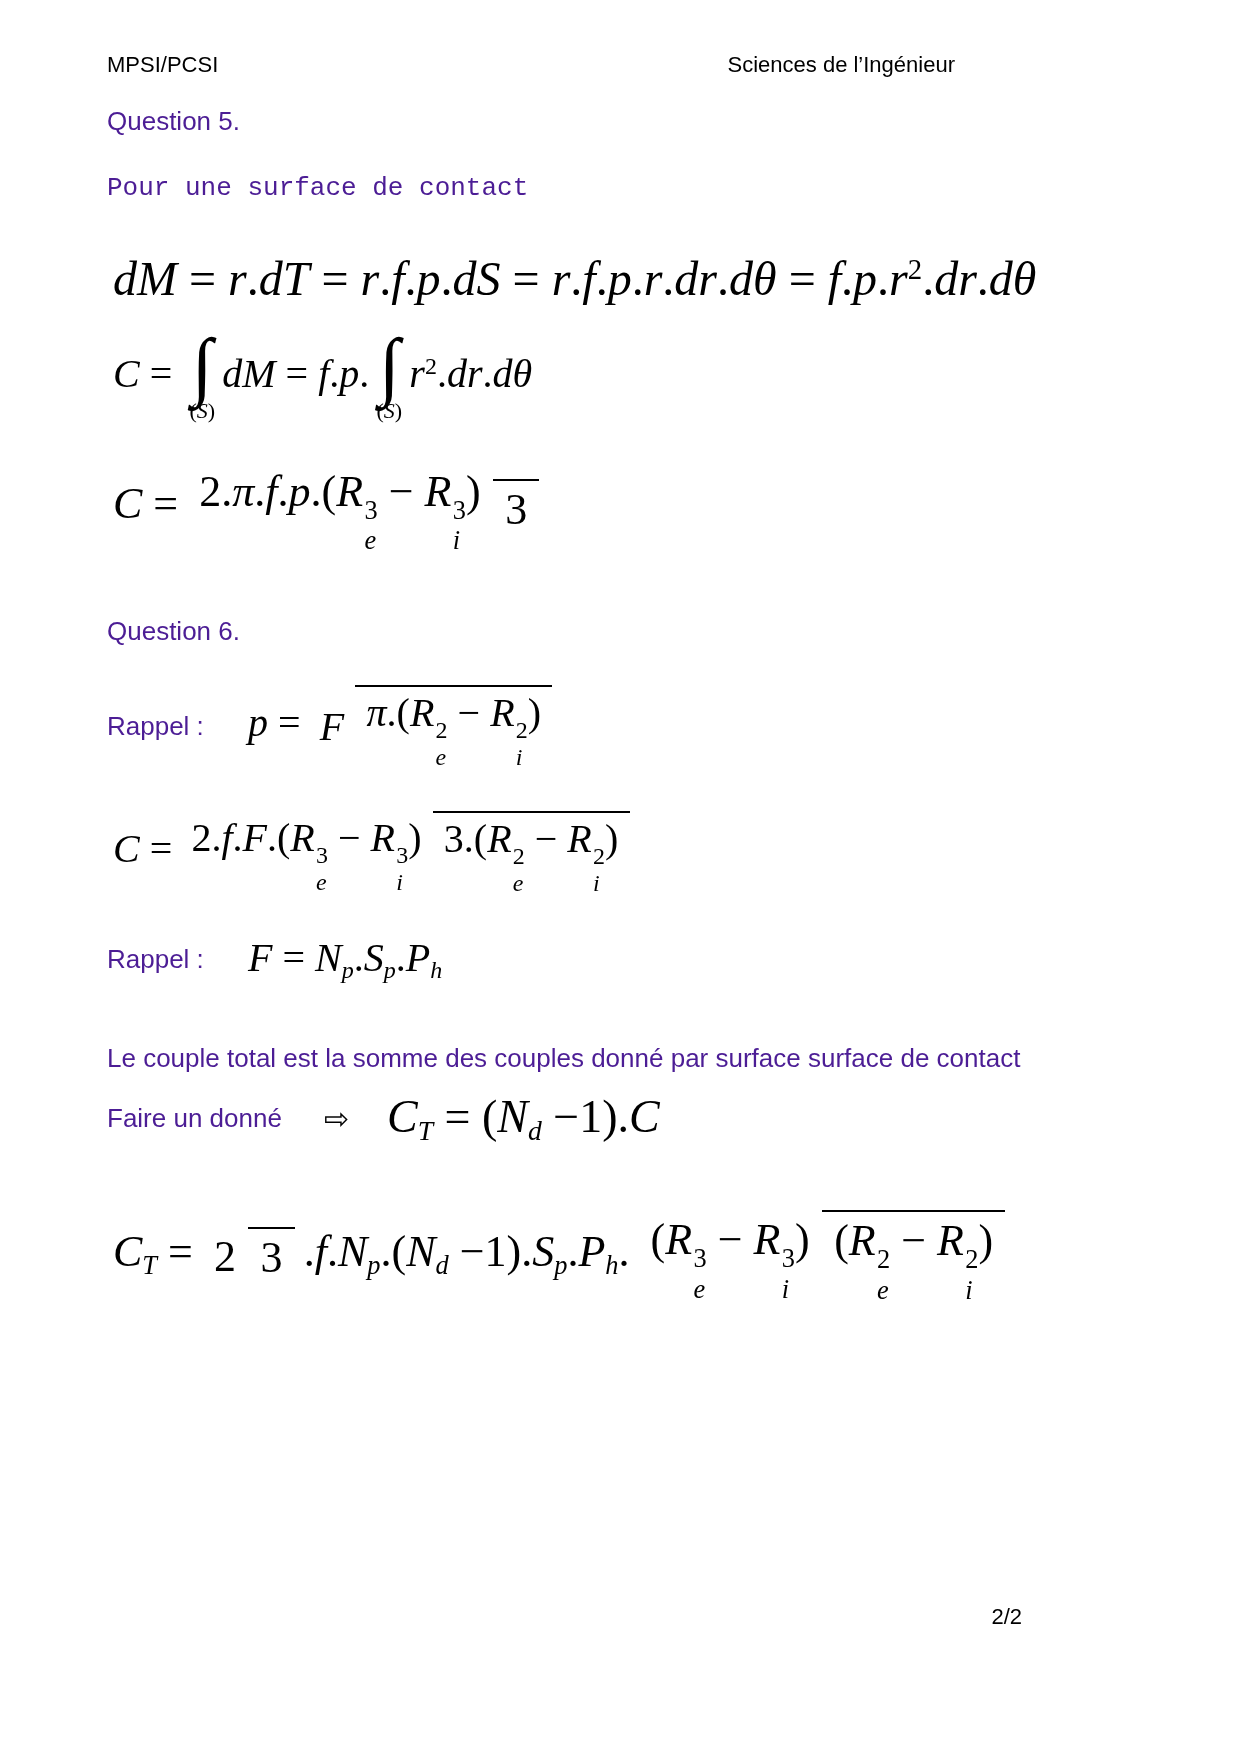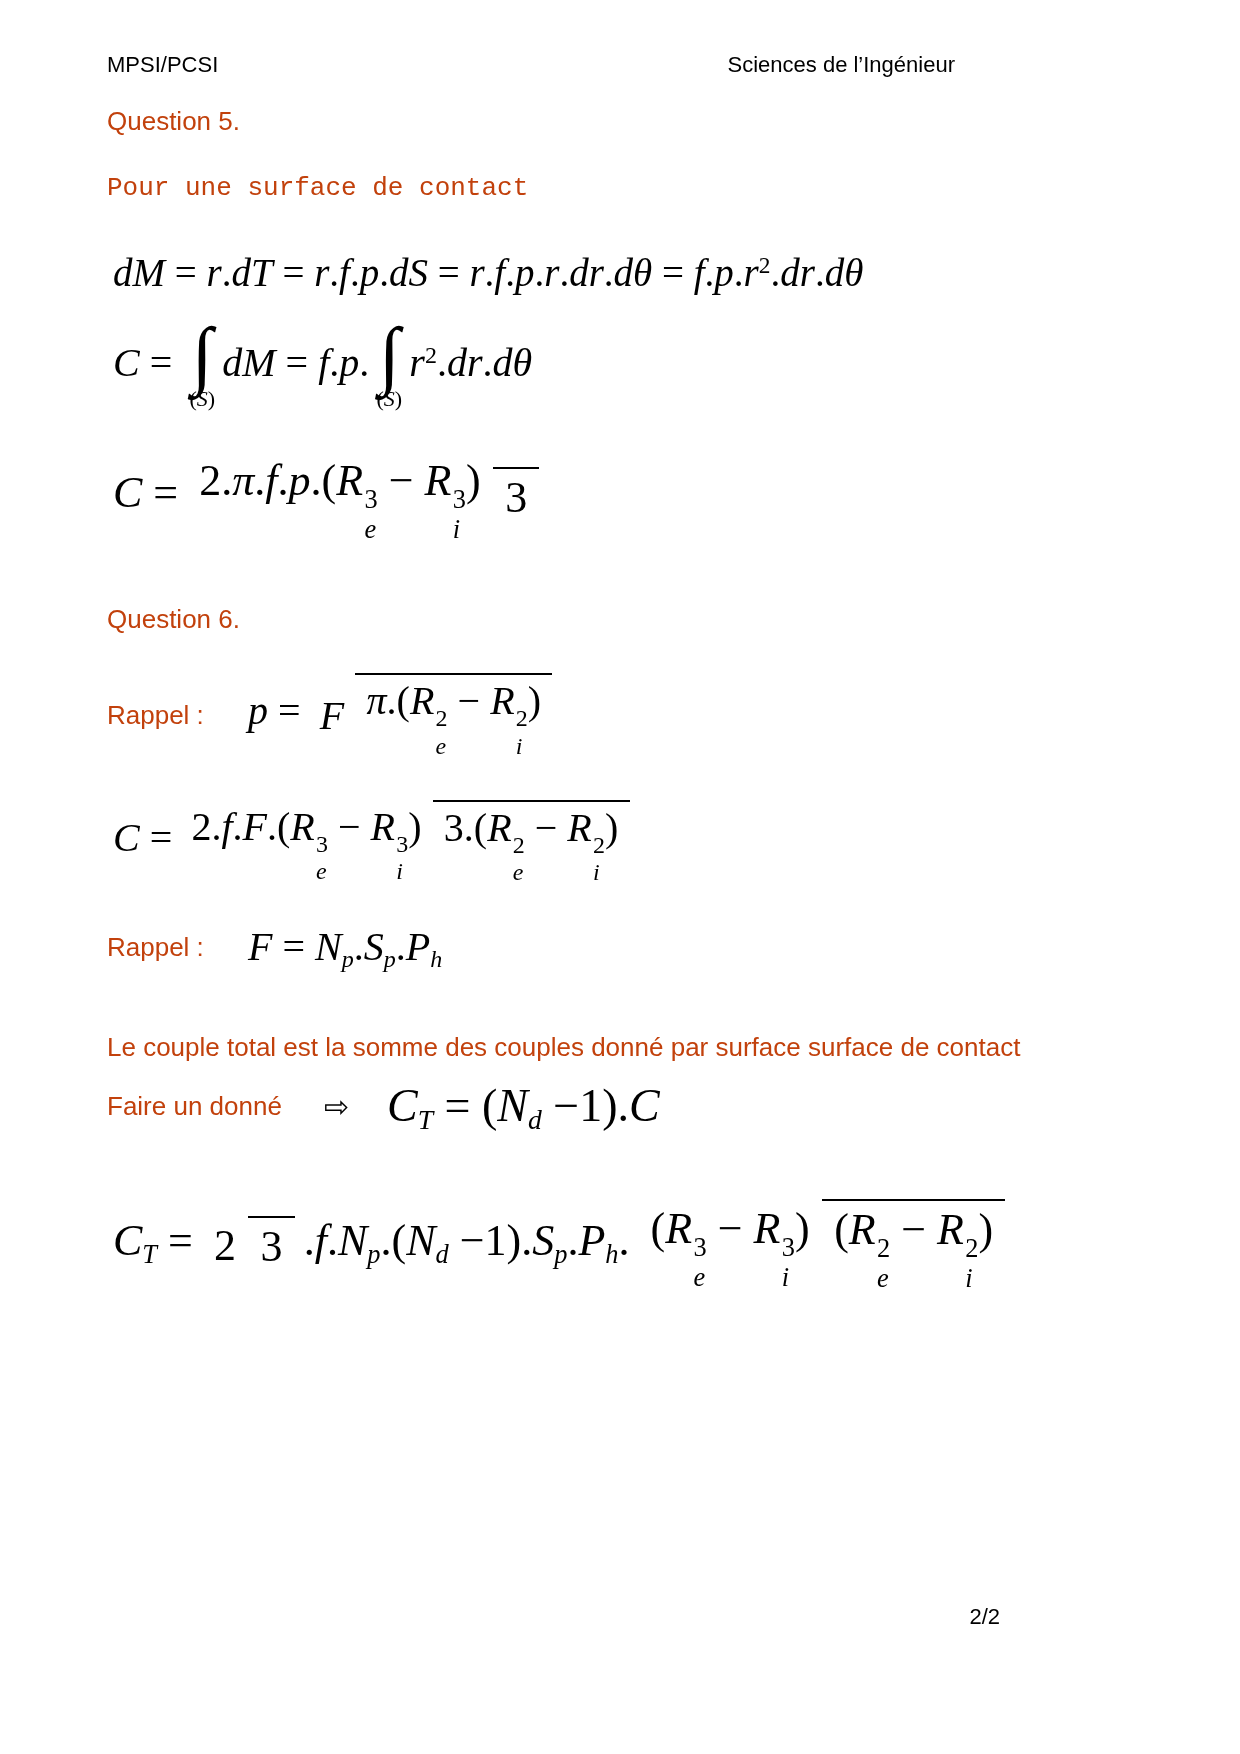--- a/index.html
+++ b/index.html
@@ -5,21 +5,21 @@
   html,body{margin:0;padding:0;background:#ffffff;}
   .page{
     width:1240px;height:1754px;background:#ffffff;color:#000;
     position:relative;overflow:hidden;
     font-family:"Liberation Sans",sans-serif;
   }
   .hdr{
     display:flex;justify-content:space-between;align-items:baseline;
     padding:52px 285px 0 107px;font-size:22px;
   }
-  .txt{font-size:26px;color:#c2410c;}
+  .txt{font-size:26px;color:#4c1d95;}
   .q-title{margin:28px 0 0 107px;}
   .intro{margin:36px 0 0 107px;font-family:Liberation Mono, monospace;}
   .q6{margin:62px 0 0 107px;}
   .total{margin:58px 0 0 107px;}
 
   
   .eq{font-family:"Liberation Serif",serif;line-height:1.25;color:#000;white-space:nowrap;}
   .eq .it{font-style:italic;}
   .msup{font-size:0.6em;vertical-align:0.55em;}
   .msub{font-size:0.6em;vertical-align:-0.28em;}
@@ -27,34 +27,34 @@
        font-size:0.6em;line-height:1;vertical-align:-0.5em;margin-left:0.05em;gap:0.14em;}
   .mfrac{display:inline-flex;flex-direction:row;align-items:center;
        vertical-align:middle;margin:0 0.2em;line-height:1.3;text-align:center;}
   .mfrac > span{padding:0 0.28em;}
   .mfrac > .den{border-top:0.055em solid #000;}
   .mint{display:inline-flex;flex-direction:column;align-items:center;
        vertical-align:middle;margin:0 0.18em;}
   .mint .isign{font-size:1.9em;line-height:0.85;}
   .mint .ilab{font-size:0.55em;line-height:1.15;}
 
-  .eq-a{font-size:39px;margin:46px 0 12px 113px;}
+  .eq-a{font-size:48px;margin:46px 0 12px 113px;}
   .eq-b{font-size:40px;margin:24px 0 0 113px;}
   .eq-c{font-size:44px;margin:40px 0 0 113px;}
   .eq-e{font-size:40px;margin:42px 0 0 113px;}
   .eq-h{font-size:44px;margin:62px 0 0 113px;}
   .eq-d{font-size:40px;}
   .eq-f{font-size:40px;}
   .eq-g{font-size:46px;}
 
   .rappel-row{display:flex;align-items:center;margin:38px 0 0 107px;}
   .rappel-label{flex:0 0 141px;}
   .schema-row{display:flex;align-items:center;margin:14px 0 0 107px;}
   .arrow{font-size:30px;margin:0 38px 0 42px;}
-  .footer{position:absolute;right:240px;bottom:124px;font-size:22px;}
+  .footer{position:absolute;right:218px;bottom:124px;font-size:22px;}
 </style>
 </head>
 <body>
 
 <div class="page">
 
   <div class="hdr">
     <span>MPSI/PCSI</span>
     <span>Sciences de l’Ingénieur</span>
   </div>

